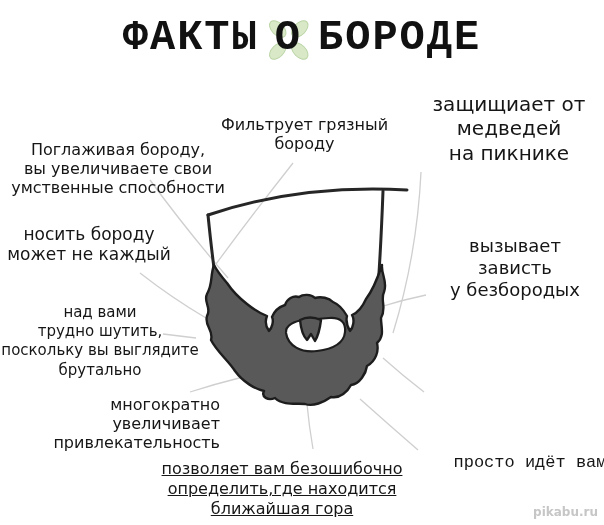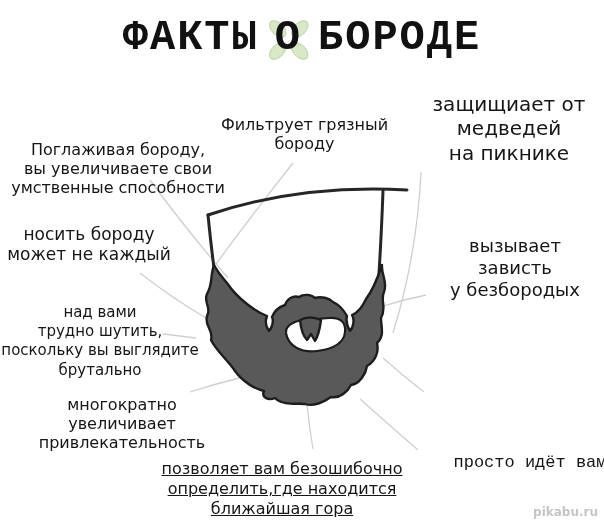--- a/index.html
+++ b/index.html
@@ -28,21 +28,21 @@
     position:absolute; left:50%; top:54%; transform:translate(-50%,-50%);
     z-index:-1;
   }
   .f-stroking{left:8px;   top:112px; width:220px;margin-top:28px;}
   .f-filter  {left:212px; top:115px; width:185px;}
   .f-bears   {left:418px; top:92px;  width:182px; font-size:20px; line-height:1.22;}
   .f-wear    {left:0px;   top:224px; width:178px; font-size:17px;}
   .f-envy    {left:436px; top:235px; width:158px; font-size:18px; line-height:1.22;}
   .f-joke    {left:0px;   top:303px; width:200px; font-size:15px; line-height:1.28;}
   .f-trees   {left:424px; top:327px; width:174px; line-height:1.25;}
-  .f-attract {left:24px;  top:395px; width:196px;}
+  .f-attract {left:24px;  top:395px; width:196px;text-align:right;}
   .f-mountain{left:143px; top:459px; width:278px; line-height:1.25;text-decoration:underline;}
   .f-suits   {left:437px; top:453px; width:186px; font-size:17px;font-family:Liberation Mono, monospace;}
   .watermark{
     position:absolute; right:6px; bottom:6px; z-index:2;
     font-size:12px; font-weight:bold; color:var(--watermark);
   }
   .callout{stroke:var(--callout); stroke-width:1.3; fill:none;}
   .head{stroke:#262626; stroke-width:3; fill:none; stroke-linecap:round;}
   .beard{fill:var(--beard); stroke:var(--outline); stroke-width:2.4; stroke-linejoin:round;}
   .mouth{fill:#ffffff; stroke:var(--outline); stroke-width:2.2; stroke-linejoin:round;}

